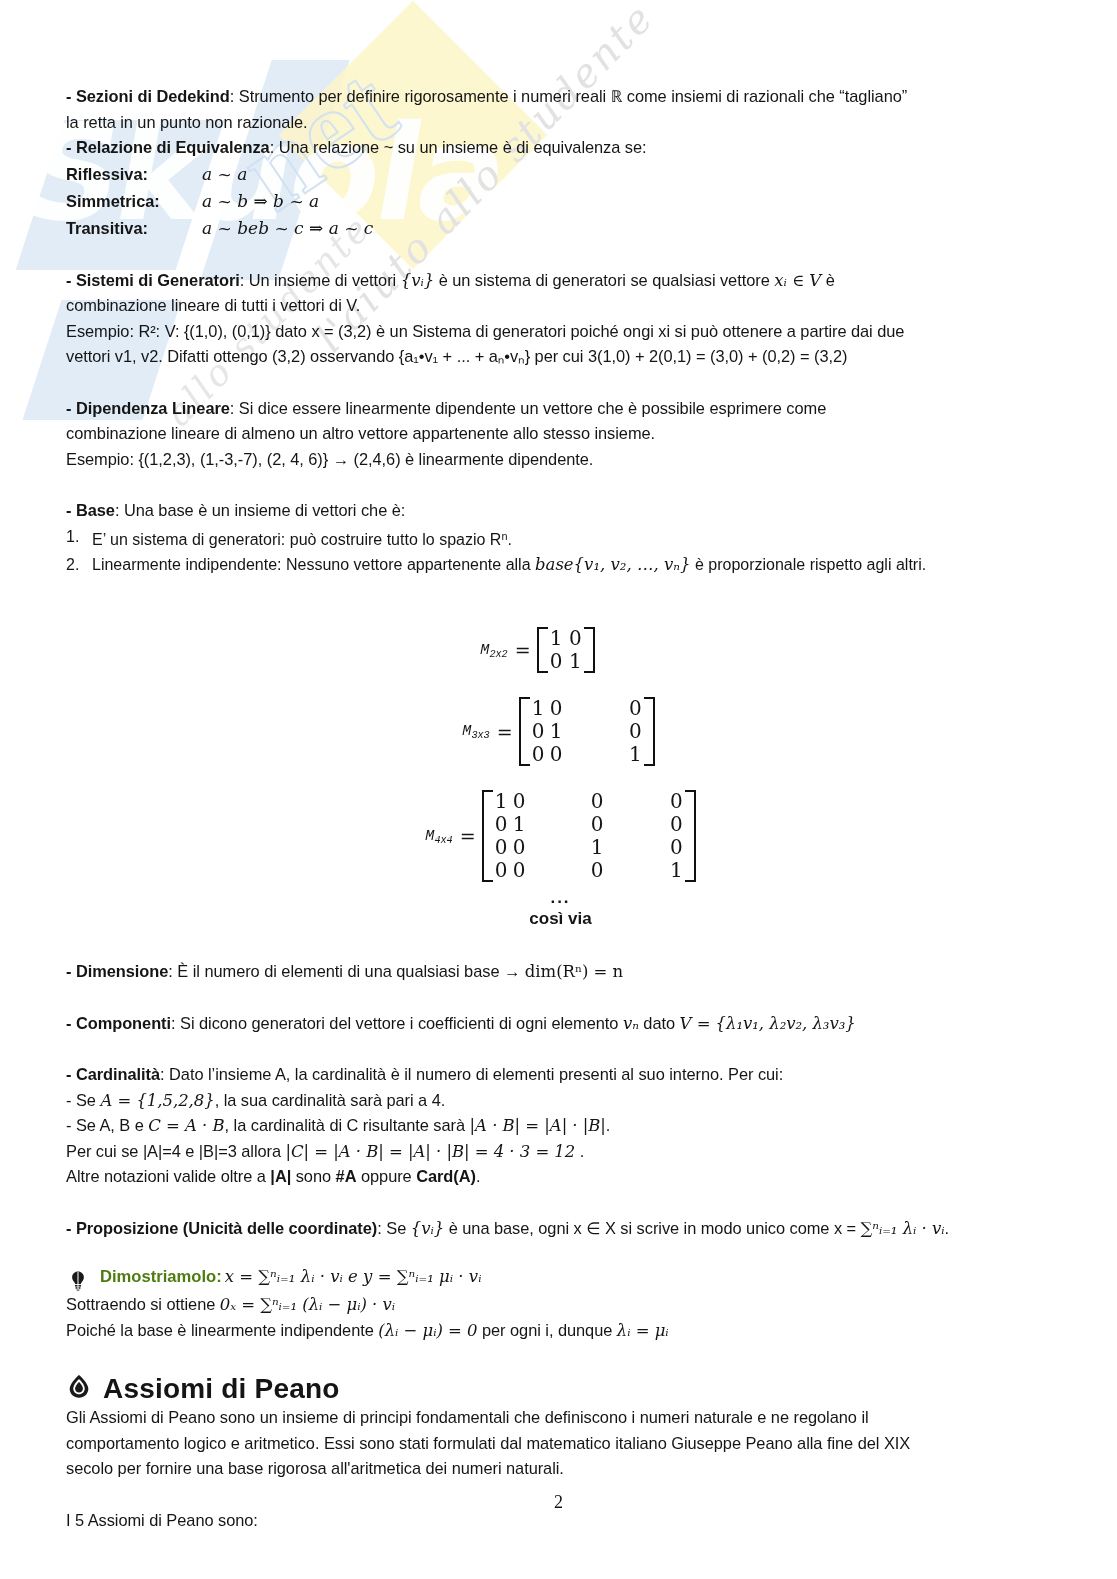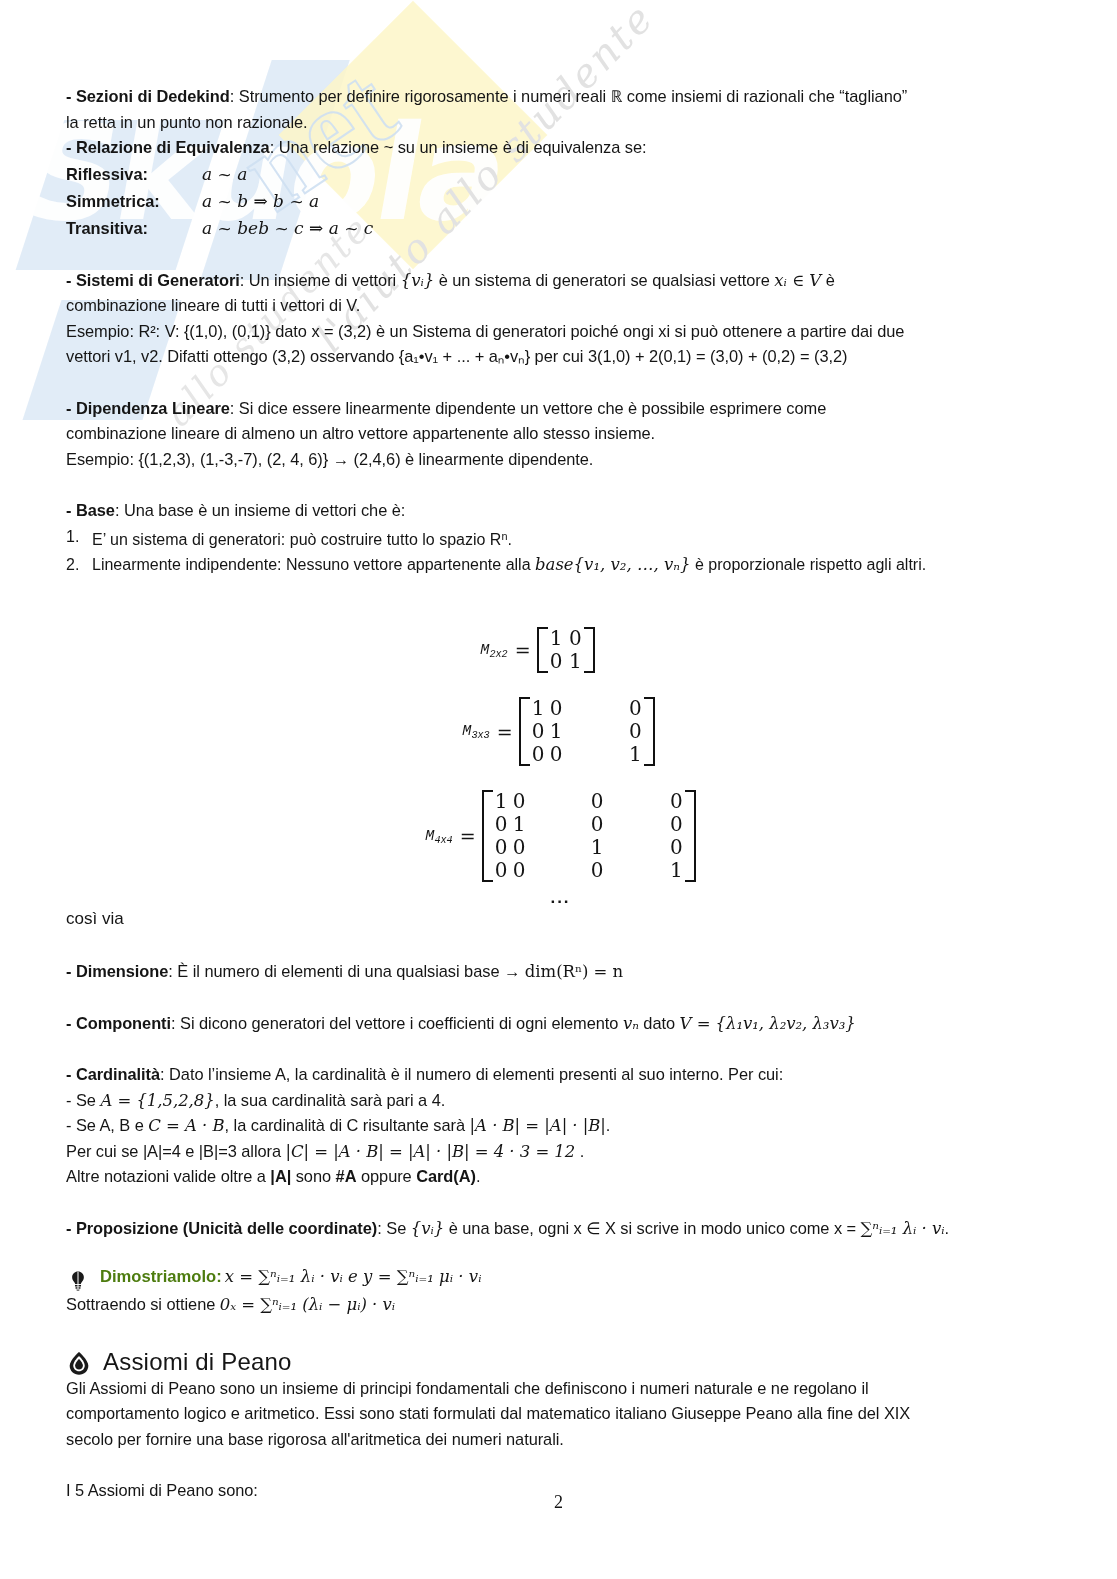--- a/index.html
+++ b/index.html
@@ -173,21 +173,22 @@
   .mx-cell.first { min-width: 14px; }
   .mx-cell.last  { min-width: 14px; text-align: right; }
   .ellipsis-line {
     text-align: center;
     font-weight: 700;
     font-size: 17px;
     letter-spacing: 2px;
     margin-top: 6px;
   }
   .cosi-via {
-    font-weight: 400;
+    text-align: center;
+    font-weight: 700;
     font-size: 17px;
     margin-top: 1px;
   }
 
   
   .callout-row { display: flex; align-items: flex-start; }
   .callout-icon {
     width: 24px;
     height: 22px;
     flex: none;
@@ -195,23 +196,23 @@
     margin-top: 3px;
   }
   .dimostriamolo-label {
     font-weight: 700;
     color: #4d7c0f;
     font-size: 16.6px;
     margin-right: 3px;
   }
   .peano-heading {
     display: flex;
-    align-items: flex-end;
-    font-size: 24px;
-    font-weight: 400;
+    align-items: flex-start;
+    font-size: 28px;
+    font-weight: 700;
     letter-spacing: .2px;
   }
   .peano-icon {
     width: 26px;
     height: 26px;
     flex: none;
     margin-right: 11px;
   }
 
   .page-number {
@@ -424,20 +425,21 @@
           <path d="M12 1.5c-3.6 0-6.4 2.8-6.4 6.3 0 2.3 1.1 3.9 2.2 5.2.6.8 1 1.4 1.1 2.2h6.2c.1-.8.5-1.4 1.1-2.2 1.1-1.3 2.2-2.9 2.2-5.2 0-3.5-2.8-6.3-6.4-6.3z" fill="#1a1a1a"></path>
           <rect x="8.7" y="16.3" width="6.6" height="1.7" fill="#1a1a1a"></rect>
           <rect x="9.3" y="18.8" width="5.4" height="1.6" fill="#1a1a1a"></rect>
           <rect x="10.6" y="21" width="2.8" height="1.5" fill="#1a1a1a"></rect>
           <rect x="11.35" y="2" width="1.3" height="20" fill="#ffffff" opacity="0.85"></rect>
         </svg>
       </span>
       <span><span class="dimostriamolo-label">Dimostriamolo:</span><span class="m">x = ∑ⁿᵢ₌₁ λᵢ · vᵢ  e  y = ∑ⁿᵢ₌₁ μᵢ · vᵢ</span></span>
     </div>
     <div class="line"><span>Sottraendo si ottiene </span><span class="m">0ₓ = ∑ⁿᵢ₌₁ (λᵢ − μᵢ) · vᵢ</span></div>
+    <div class="line"><span>Poiché la base è linearmente indipendente </span><span class="m">(λᵢ − μᵢ) = 0</span><span> per ogni i, dunque </span><span class="m">λᵢ = μᵢ</span></div>
   </div>
 
   <div class="gap-lg"></div>
 
   <div class="blk">
     <div class="peano-heading">
       <span class="peano-icon">
         <svg viewBox="0 0 24 24" width="26" height="26" aria-hidden="true">
           <path d="M12 1.8C12 1.8 3.4 9 3.4 14.6c0 4.8 3.9 8.3 8.6 8.3s8.6-3.5 8.6-8.3C20.6 9 12 1.8 12 1.8z" fill="#1a1a1a"></path>
           <path d="M12 5.6C12 5.6 6.7 10.4 6.7 14.4c0 3.1 2.4 5.3 5.3 5.3s5.3-2.2 5.3-5.3C17.3 10.4 12 5.6 12 5.6z" fill="#ffffff"></path>

